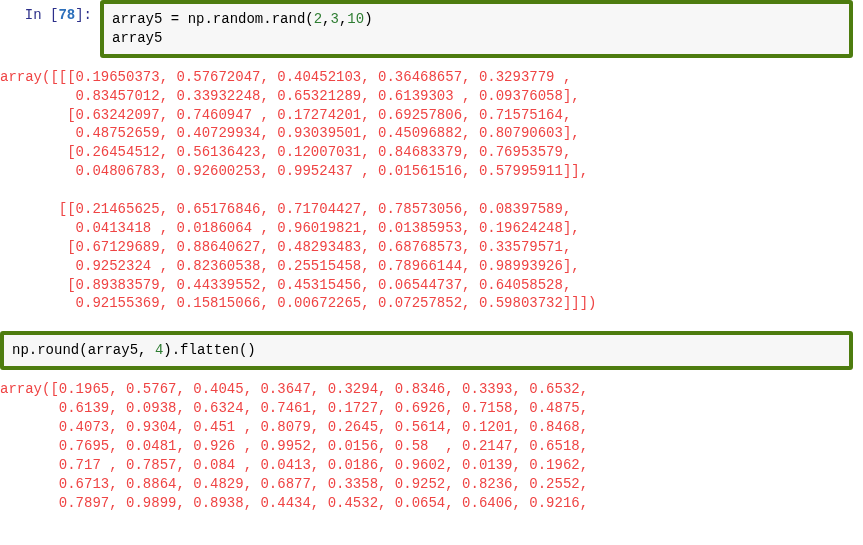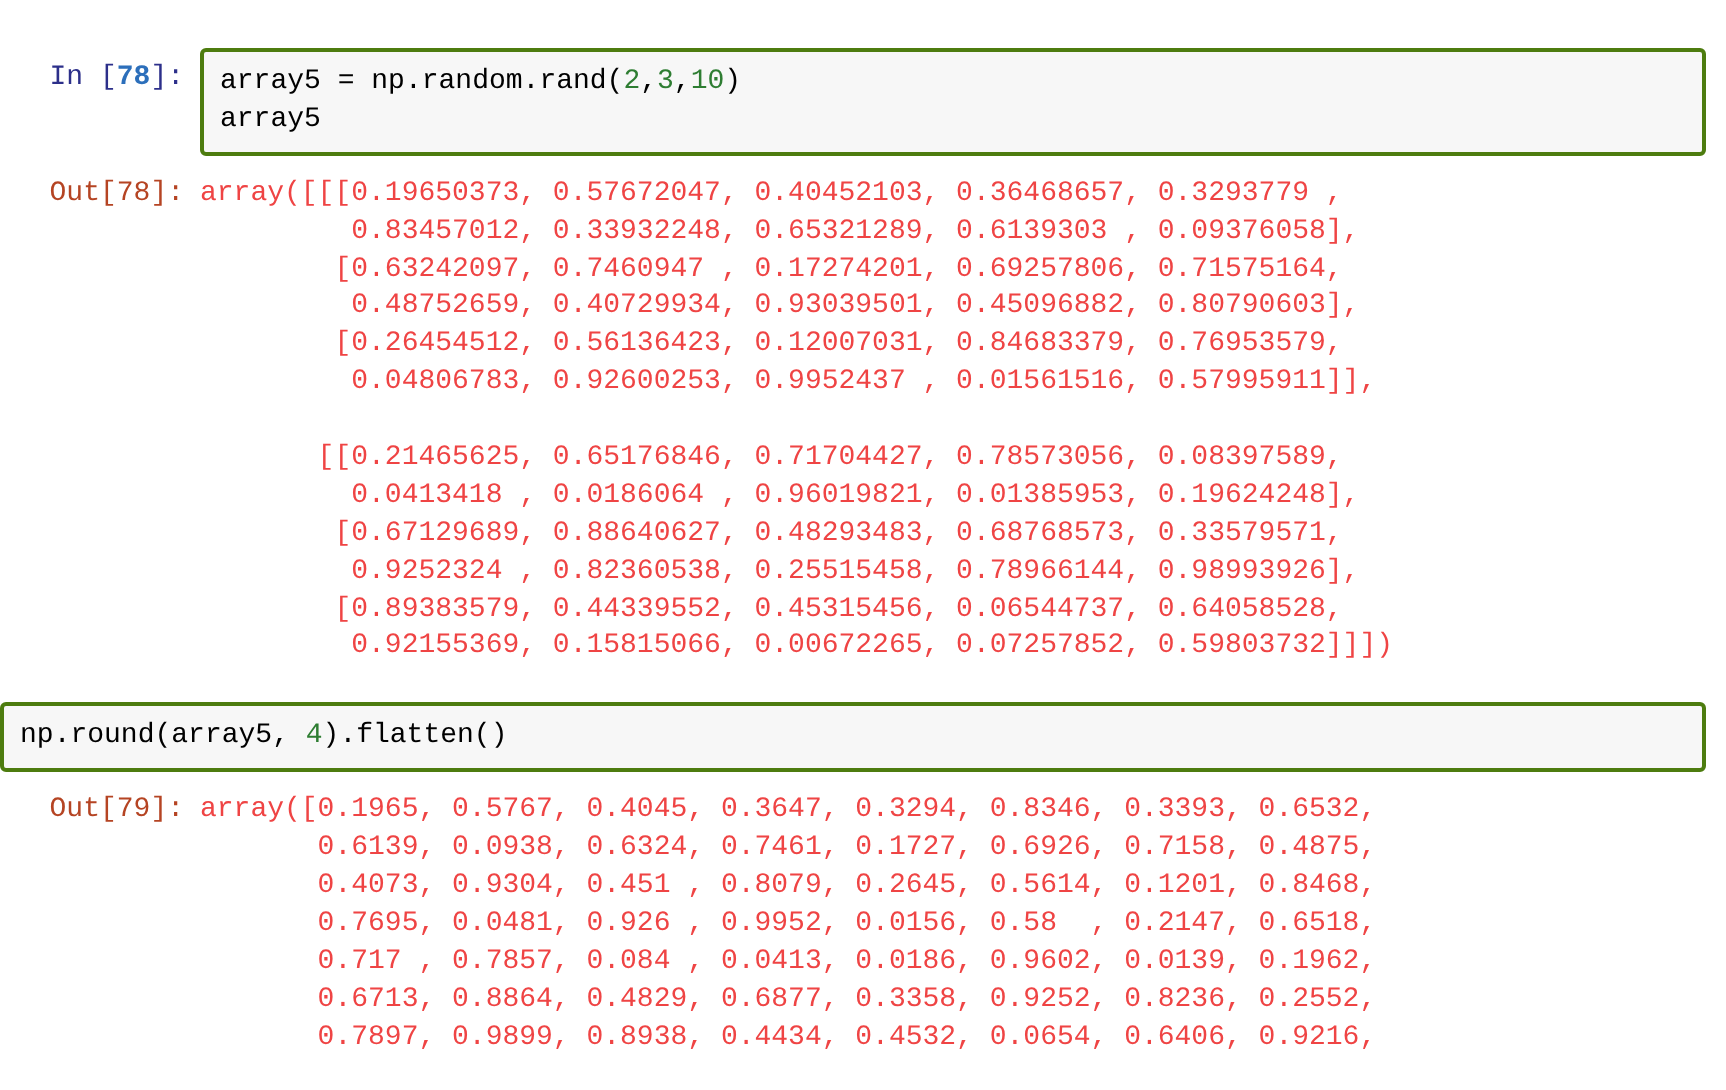--- a/index.html
+++ b/index.html
@@ -7,21 +7,21 @@
     padding: 0;
     background: #ffffff;
     font-family: "SFMono-Regular", Menlo, Monaco, Consolas, "Liberation Mono", "Courier New", monospace;
     font-size: 14px;
     line-height: 1.35;
     color: #000000;
   }
   .notebook {
     width: 853px;
     box-sizing: border-box;
-    padding: 24px 0 8px 0;
+    padding: 0 0 8px 0;
   }
   .cell-row {
     display: flex;
     align-items: flex-start;
     margin-bottom: 4px;
   }
   .prompt {
     flex: 0 0 100px;
     text-align: right;
     padding: 6px 8px 0 0;
@@ -35,21 +35,21 @@
   .in-prompt  { color: #2c2f8a; }   
   .out-prompt { color: #b54423; }   
   .in-prompt .prompt-num  { color: #2c6fbb; font-weight: bold; }
   .out-prompt .prompt-num { color: #b54423; }
 
   .content {
     flex: 1 1 auto;
     min-width: 0;
   }
   .input-area {
-    border: 2px solid #4d7c0f;
+    border: 4px solid #4d7c0f;
     border-radius: 3px;
     background: #f7f7f7;
     padding: 6px 8px;
     white-space: pre;
     font-family: inherit;
     overflow-x: hidden;
   }
   .output-area {
     padding: 6px 0 6px 0;
     white-space: pre;
@@ -79,23 +79,20 @@
     <div class="prompt in-prompt">
       <span class="prompt-name">In [</span><span class="prompt-num">78</span><span>]:</span>
     </div>
     <div class="content">
       <div class="input-area"><span class="tk-name">array5</span><span class="tk-assign"> = </span><span class="tk-name">np</span><span class="tk-dot">.</span><span class="tk-name">random</span><span class="tk-dot">.</span><span class="tk-func">rand</span><span class="tk-paren">(</span><span class="tk-num">2</span><span class="tk-comma">,</span><span class="tk-num">3</span><span class="tk-comma">,</span><span class="tk-num">10</span><span class="tk-paren">)</span><span class="tk-name">
 array5</span></div>
     </div>
   </div>
 
   <div class="cell-row">
-    <div class="prompt out-prompt">
-      <span class="prompt-name">Out[</span><span class="prompt-num">78</span><span>]:</span>
-    </div>
     <div class="content">
       <div class="output-area">array([[[0.19650373, 0.57672047, 0.40452103, 0.36468657, 0.3293779 ,
          0.83457012, 0.33932248, 0.65321289, 0.6139303 , 0.09376058],
         [0.63242097, 0.7460947 , 0.17274201, 0.69257806, 0.71575164,
          0.48752659, 0.40729934, 0.93039501, 0.45096882, 0.80790603],
         [0.26454512, 0.56136423, 0.12007031, 0.84683379, 0.76953579,
          0.04806783, 0.92600253, 0.9952437 , 0.01561516, 0.57995911]],
 
        [[0.21465625, 0.65176846, 0.71704427, 0.78573056, 0.08397589,
          0.0413418 , 0.0186064 , 0.96019821, 0.01385953, 0.19624248],
@@ -108,23 +105,20 @@
 
   <div class="cell-spacer"></div>
 
   <div class="cell-row">
     <div class="content">
       <div class="input-area"><span class="tk-name">np</span><span class="tk-dot">.</span><span class="tk-func">round</span><span class="tk-paren">(</span><span class="tk-name">array5</span><span class="tk-comma">, </span><span class="tk-num">4</span><span class="tk-paren">)</span><span class="tk-dot">.</span><span class="tk-func">flatten</span><span class="tk-paren">(</span><span class="tk-paren">)</span></div>
     </div>
   </div>
 
   <div class="cell-row">
-    <div class="prompt out-prompt">
-      <span class="prompt-name">Out[</span><span class="prompt-num">79</span><span>]:</span>
-    </div>
     <div class="content">
       <div class="output-area">array([0.1965, 0.5767, 0.4045, 0.3647, 0.3294, 0.8346, 0.3393, 0.6532,
        0.6139, 0.0938, 0.6324, 0.7461, 0.1727, 0.6926, 0.7158, 0.4875,
        0.4073, 0.9304, 0.451 , 0.8079, 0.2645, 0.5614, 0.1201, 0.8468,
        0.7695, 0.0481, 0.926 , 0.9952, 0.0156, 0.58  , 0.2147, 0.6518,
        0.717 , 0.7857, 0.084 , 0.0413, 0.0186, 0.9602, 0.0139, 0.1962,
        0.6713, 0.8864, 0.4829, 0.6877, 0.3358, 0.9252, 0.8236, 0.2552,
        0.7897, 0.9899, 0.8938, 0.4434, 0.4532, 0.0654, 0.6406, 0.9216,</div>
     </div>
   </div>

